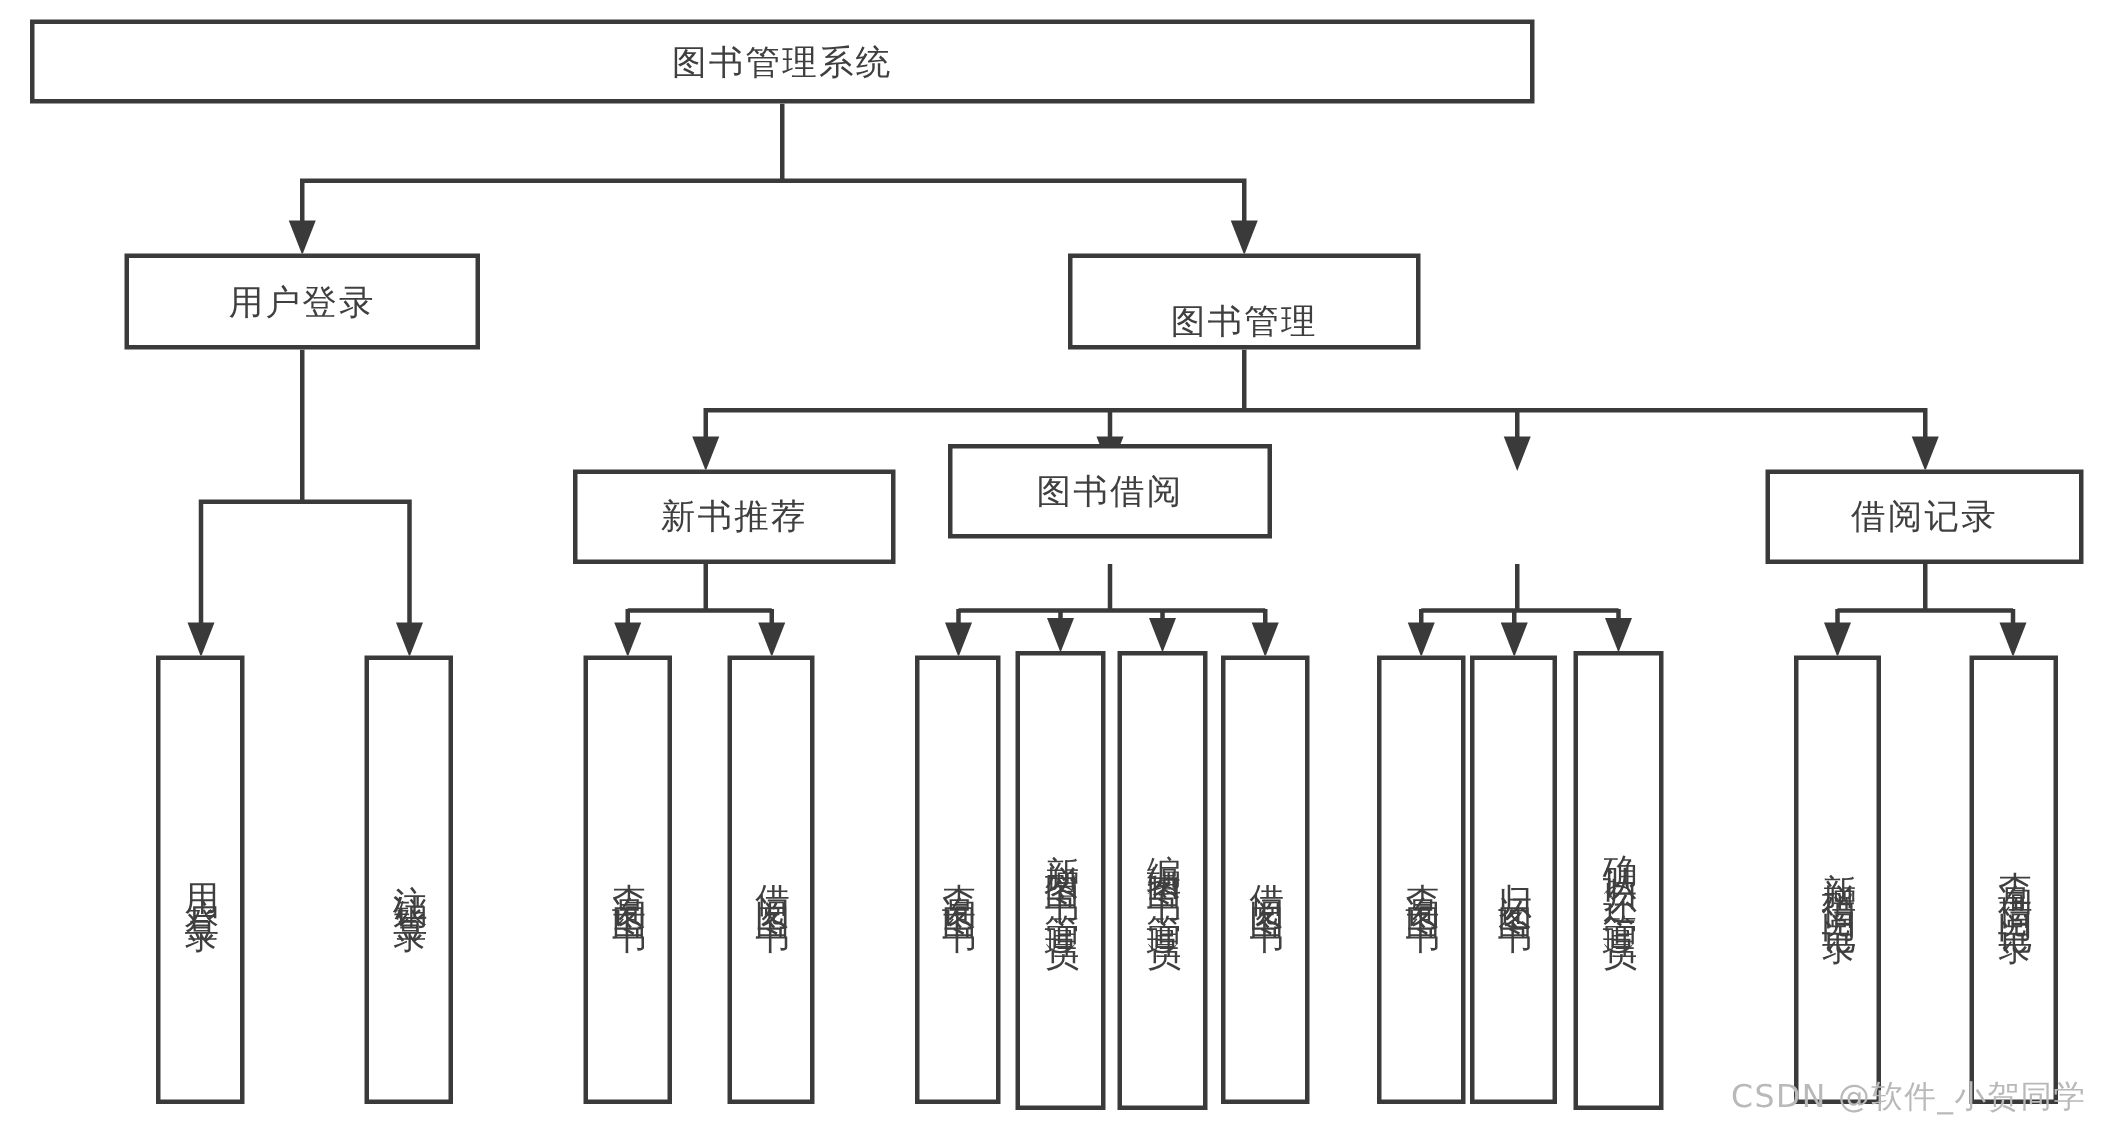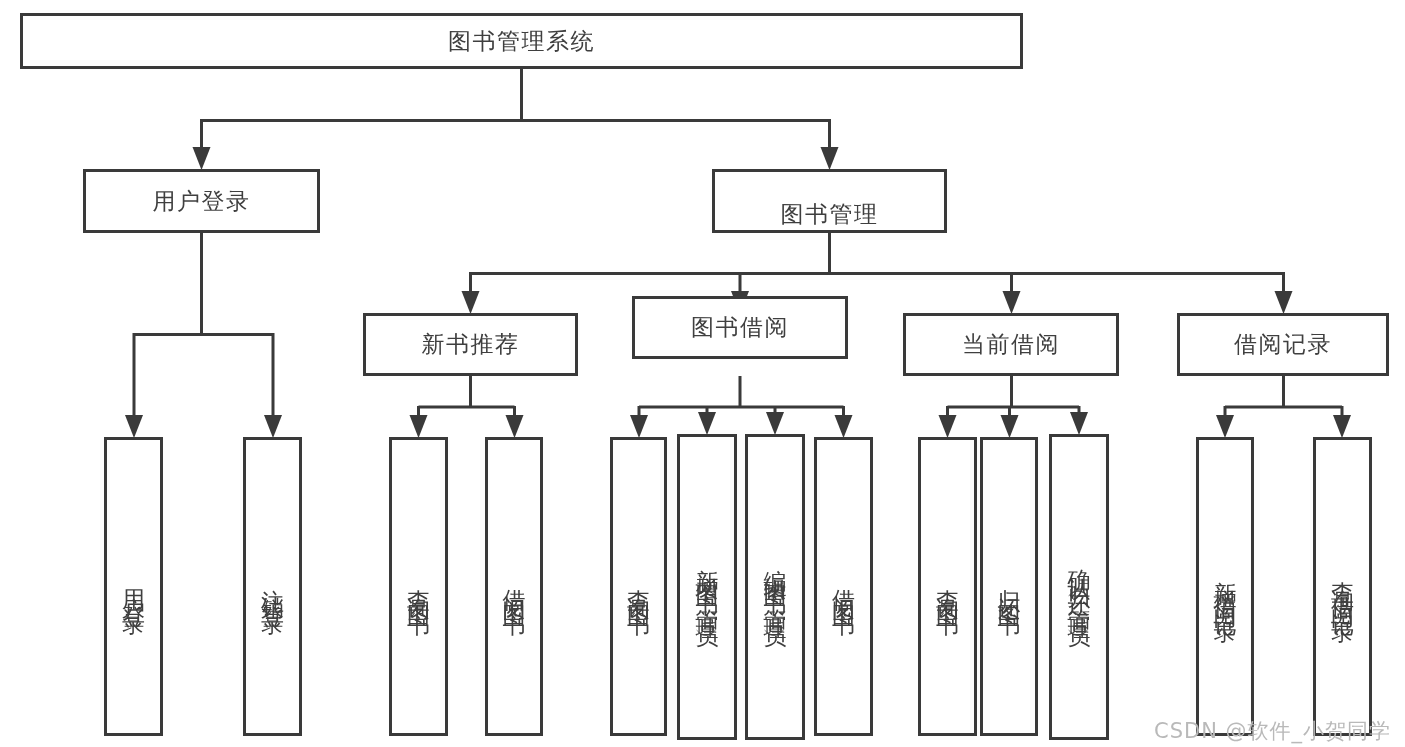--- a/index.html
+++ b/index.html
@@ -79,28 +79,25 @@
     <span>图书管理系统</span>
   </div>
 
   <div class="hbox" style="left:83px;top:169px;width:237px;height:64px;">
     <span>用户登录</span>
   </div>
   <div class="hbox" style="left:712px;top:169px;width:235px;height:64px;align-items:flex-end;">
     <span>图书管理</span>
   </div>
 
-  <div class="hbox" style="left:363px;top:313px;width:215px;height:63px;">
+  <div class="hbox" style="left:382px;top:313px;width:215px;height:63px;">
     <span>新书推荐</span>
   </div>
   <div class="hbox" style="left:632px;top:296px;width:216px;height:63px;">
     <span>图书借阅</span>
-  </div>
-  <div class="hbox" style="left:903px;top:313px;width:216px;height:63px;">
-    <span>当前借阅</span>
   </div>
   <div class="hbox" style="left:1177px;top:313px;width:212px;height:63px;">
     <span>借阅记录</span>
   </div>
 
   <div class="vbox" style="left:104px;top:437px;width:59px;height:299px;">
     <span class="vtext">用户登录</span>
   </div>
   <div class="vbox" style="left:243px;top:437px;width:59px;height:299px;">
     <span class="vtext">注销登录</span>

